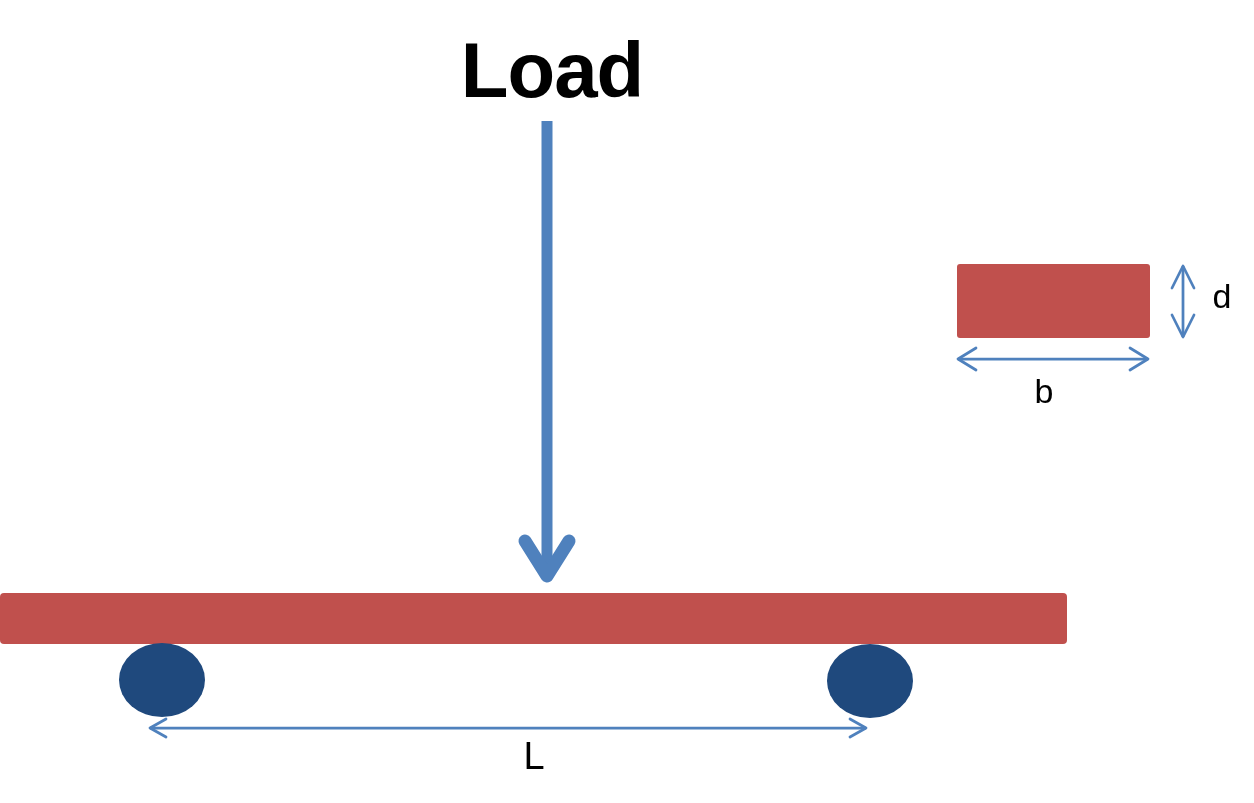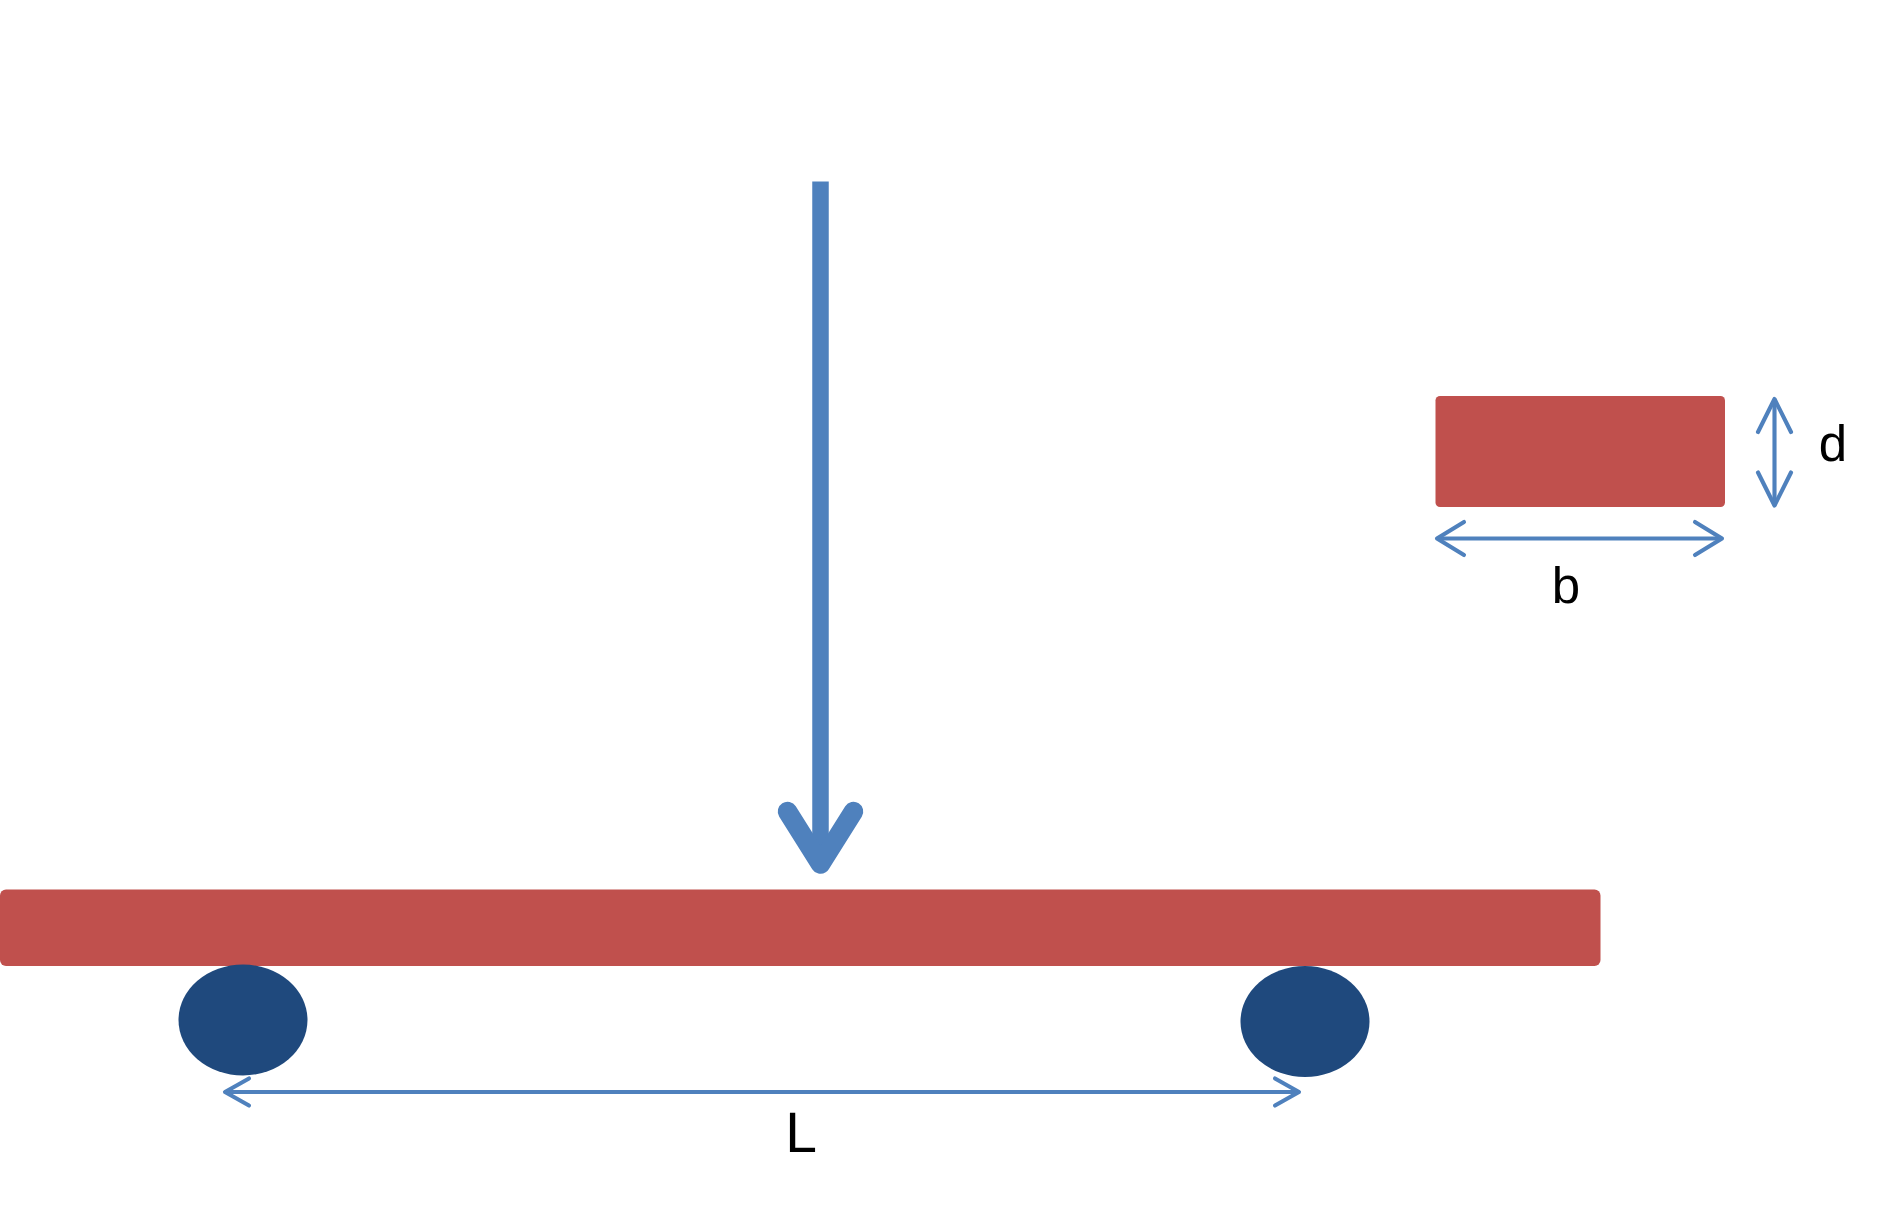--- a/index.html
+++ b/index.html
@@ -79,17 +79,18 @@
 
     <line x1="1183" y1="266" x2="1183" y2="337" class="thin-line" stroke="#4F81BD"></line>
     <polyline points="1172,288 1183,266 1194,288" class="thin-head" stroke="#4F81BD"></polyline>
     <polyline points="1172,315 1183,337 1194,315" class="thin-head" stroke="#4F81BD"></polyline>
 
     <line x1="958" y1="359" x2="1148" y2="359" class="thin-line" stroke="#4F81BD"></line>
     <polyline points="976,348 958,359 976,370" class="thin-head" stroke="#4F81BD"></polyline>
     <polyline points="1130,348 1148,359 1130,370" class="thin-head" stroke="#4F81BD"></polyline>
   </svg>
 
+  <div class="label label-title">Load</div>
   <div class="label label-span">L</div>
   <div class="label label-depth">d</div>
   <div class="label label-width">b</div>
 
 </div>
 
 </body></html>

